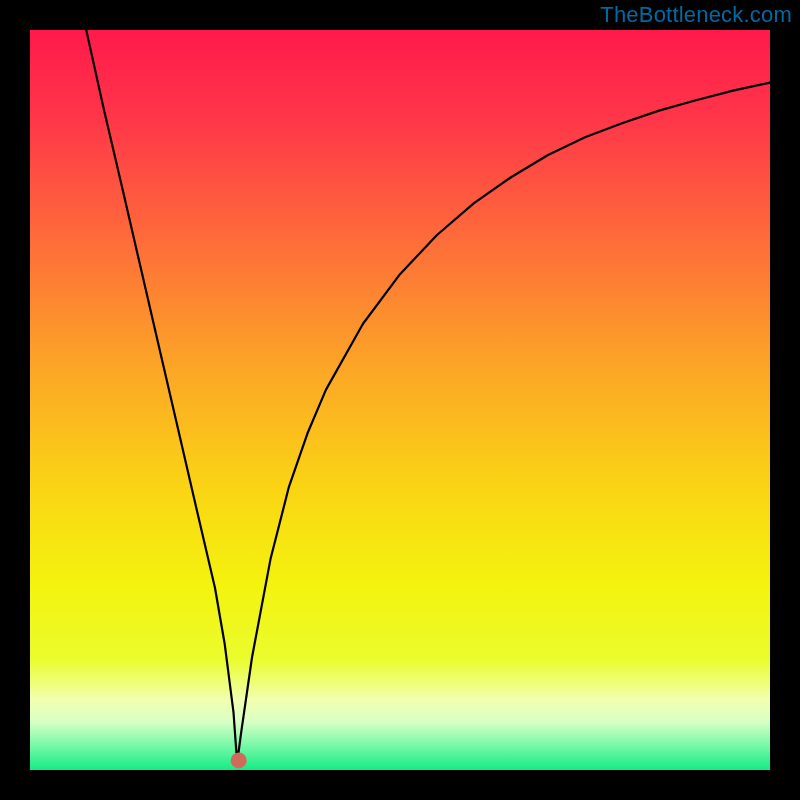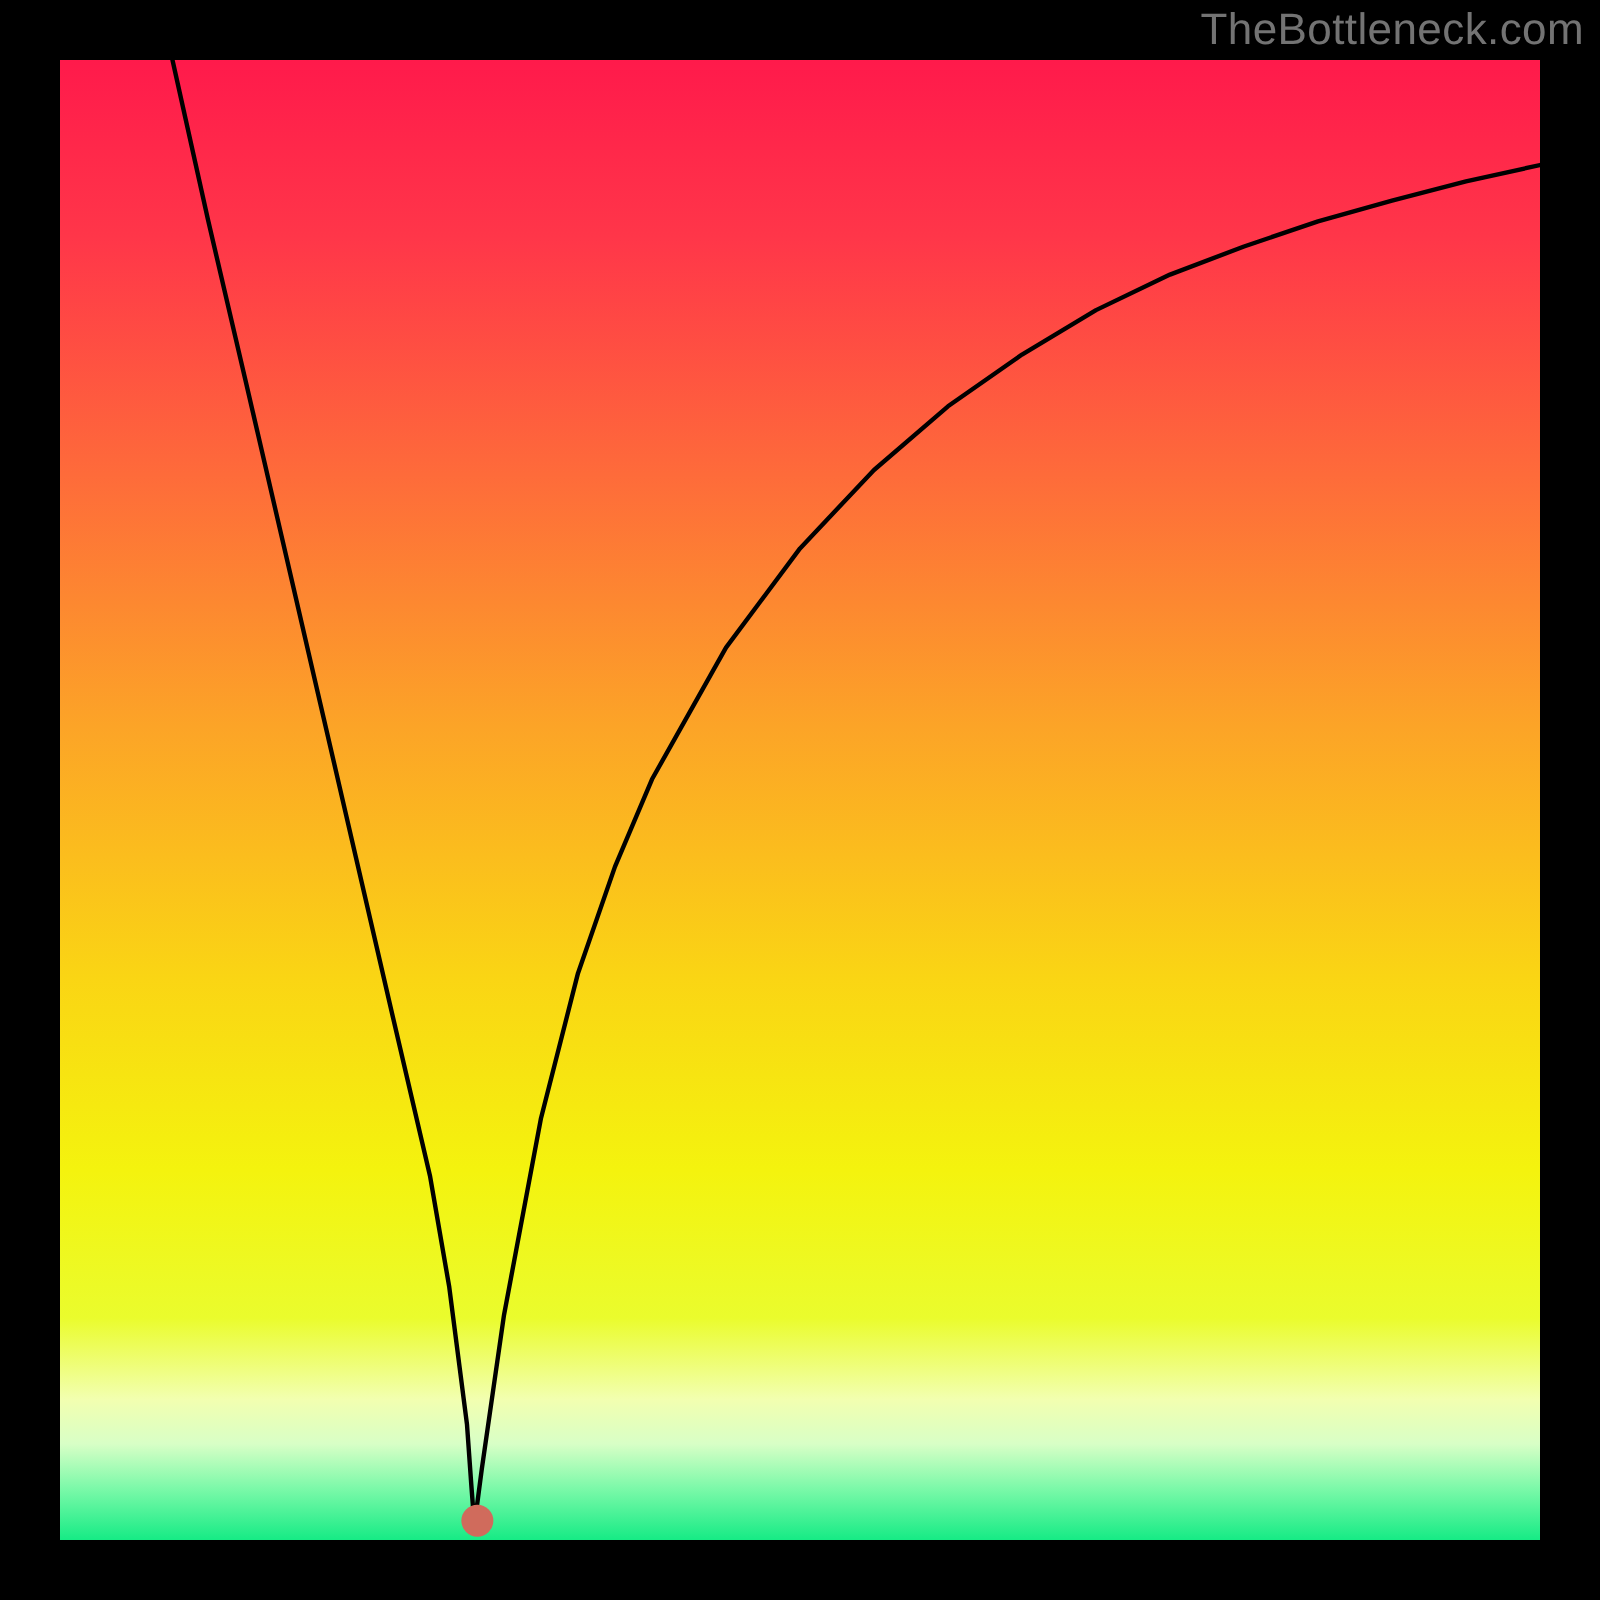--- a/index.html
+++ b/index.html
@@ -25,21 +25,21 @@
     height: 740px;
     overflow: hidden;
   }
   svg {
     display: block;
   }
   .watermark {
     position: absolute;
     font-size: 22px;
     font-weight: 500;
-    color: #737373;
+    color: #0369a1;
     letter-spacing: 0.2px;
     user-select: none;
   }
 </style>
 </head>
 <body>
 
 <div class="frame">
   <div class="plot" id="plot">
       <svg width="740" height="740" viewBox="0 0 740 740">

